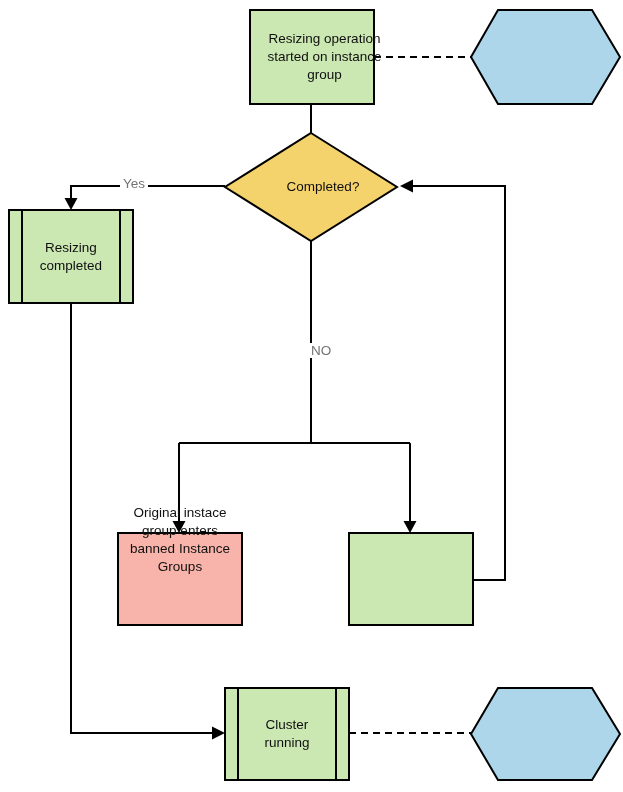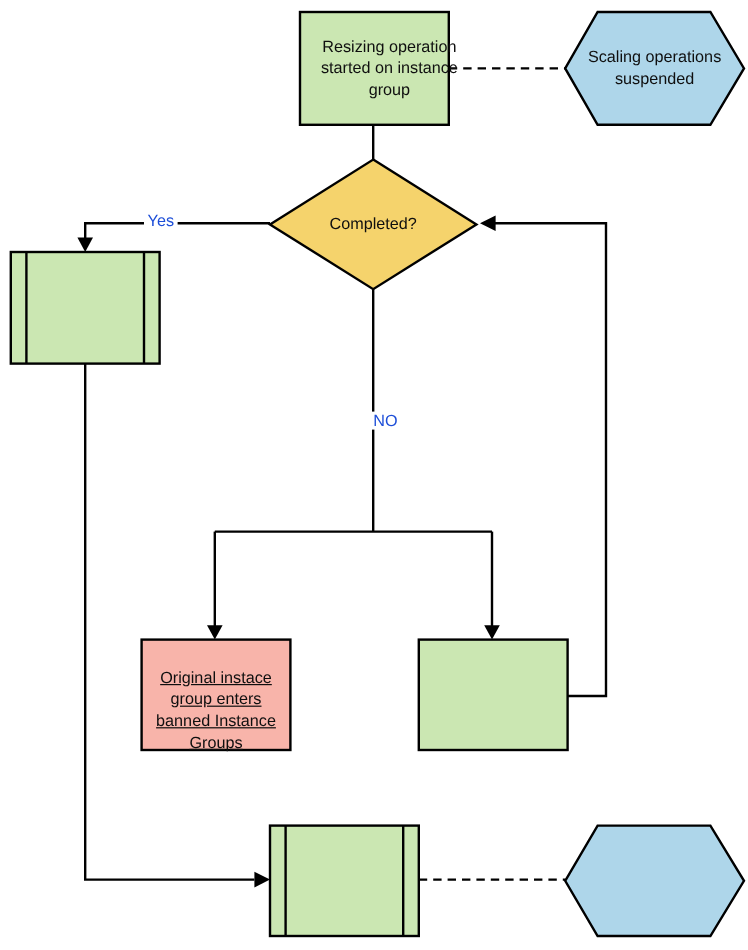--- a/index.html
+++ b/index.html
@@ -21,21 +21,21 @@
     font-size: 13.5px;
     line-height: 1.32;
     color: #0f0f0f;
     pointer-events: none;
   }
   .edge-label {
     position: absolute;
     background: #ffffff;
     padding: 0 3px;
     font-size: 13.5px;
-    color: #1d4ed8;
+    color: #737373;
     pointer-events: none;
   }
 </style>
 </head>
 <body>
 
 <div class="canvas">
 
   <svg width="623" height="792" viewBox="0 0 623 792">
 
@@ -82,27 +82,28 @@
         <line x1="238" y1="688" x2="238" y2="780"></line>
         <line x1="336" y1="688" x2="336" y2="780"></line>
       </g>
 
       <polygon points="471,734 498,688 592,688 620,734 592,780 498,780" fill="#aed6ea"></polygon>
     </g>
   </svg>
 
   <div class="node-label" style="left:252px; top:12px; width:145px; height:90px;">Resizing operation started on instance group</div>
 
-  <div class="node-label" style="left:479px; top:12px; width:133px; height:90px;">Scaling operations suspended</div>
 
-  <div class="node-label" style="left:235px; top:170px; width:152px; height:34px;text-align:right;">Completed?</div>
+  <div class="node-label" style="left:247px; top:170px; width:152px; height:34px;text-align:right;">Completed?</div>
+
+  <div class="node-label" style="left:26px; top:212px; width:90px; height:89px;">Resizing completed</div>
+
+  <div class="node-label" style="left:122px; top:506px; width:116px; height:68px;">Original instace group enters banned Instance Groups</div>
 
 
-  <div class="node-label" style="left:122px; top:558px; width:116px; height:68px;text-decoration:underline;">Original instace group enters banned Instance Groups</div>
-
-
+  <div class="node-label" style="left:252px; top:690px; width:70px; height:88px;">Cluster running</div>
 
 
   <div class="edge-label" style="left:120px; top:176px;">Yes</div>
 
   <div class="edge-label" style="left:308px; top:343px;">NO</div>
 
 </div>
 
 </body></html>

